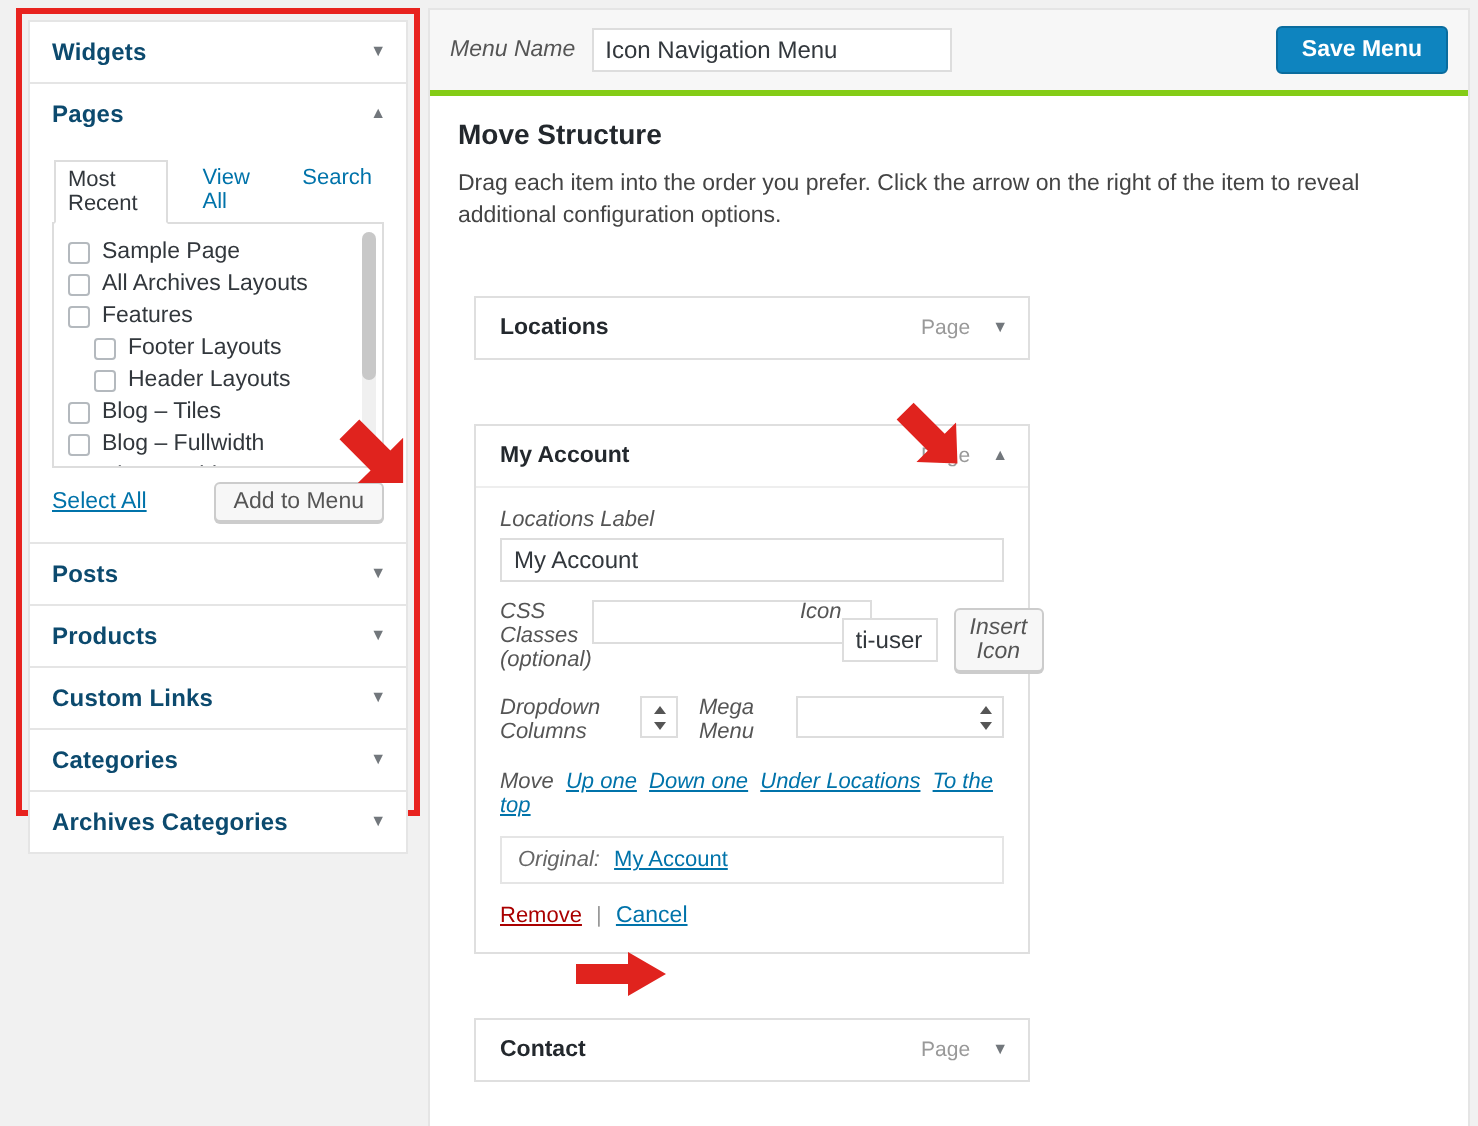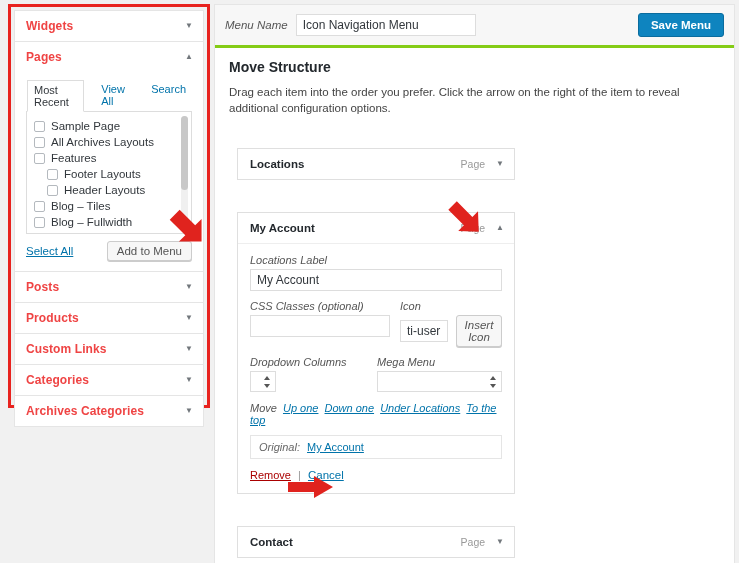--- a/index.html
+++ b/index.html
@@ -27,21 +27,21 @@
     border:1px solid #e5e5e5;
     border-bottom:none;
   }
   .acc-panel.last { border-bottom:1px solid #e5e5e5; }
   .acc-head {
     display:flex; align-items:center; justify-content:space-between;
     padding:8px 10px 8px 11px;
     cursor:pointer;
     background:#fff;
   }
-  .acc-title { font-weight:bold; font-size:12px; color:#ef4444; letter-spacing:.1px; }
+  .acc-title { font-weight:bold; font-size:12px; color:#0c4a6e; letter-spacing:.1px; }
   .caret { color:#72777c; font-size:8px; line-height:1; }
   .acc-body { background:#fff; padding:8px 11px 10px 11px; }
 
   
   .tabs { display:flex; gap:11px; border-bottom:1px solid #ddd; padding-left:1px; }
   .tab {
     font-size:11px; padding:3px 6px 3px 6px; cursor:pointer; color:#0073aa;
   }
   .tab.active {
     color:#32373c; background:#fff; border:1px solid #ddd; border-bottom:1px solid #fff;
@@ -104,21 +104,21 @@
   .mi-head {
     display:flex; align-items:center; padding:9px 10px 9px 12px; background:#fff;
     cursor:move;
   }
   .mi-title { font-weight:bold; font-size:11.5px; color:#23282d; }
   .mi-right { margin-left:auto; display:flex; align-items:center; gap:11px; }
   .mi-type { font-size:10.5px; color:#999; }
   .mi-body { border-top:1px solid #eee; padding:10px 12px 12px 12px; background:#fff; }
   .f-label { font-style:italic; color:#555; font-size:11px; display:block; margin-bottom:3px; }
   .row2 { display:flex; gap:10px; margin-top:9px; }
-  .col { display:flex; flex-direction:column; }
+  .col { display:flex; flex-direction:row; }
   .wide-input { width:100%; }
   .sel {
     border:1px solid #ddd; background:#fff; height:21px;
     position:relative; display:flex; align-items:center;
   }
   .sel::after {
     content:""; position:absolute; right:5px; top:50%;
     width:0;height:0;margin-top:-1px;
   }
   .spin { position:absolute; right:4px; top:3px; width:7px; height:14px; }

